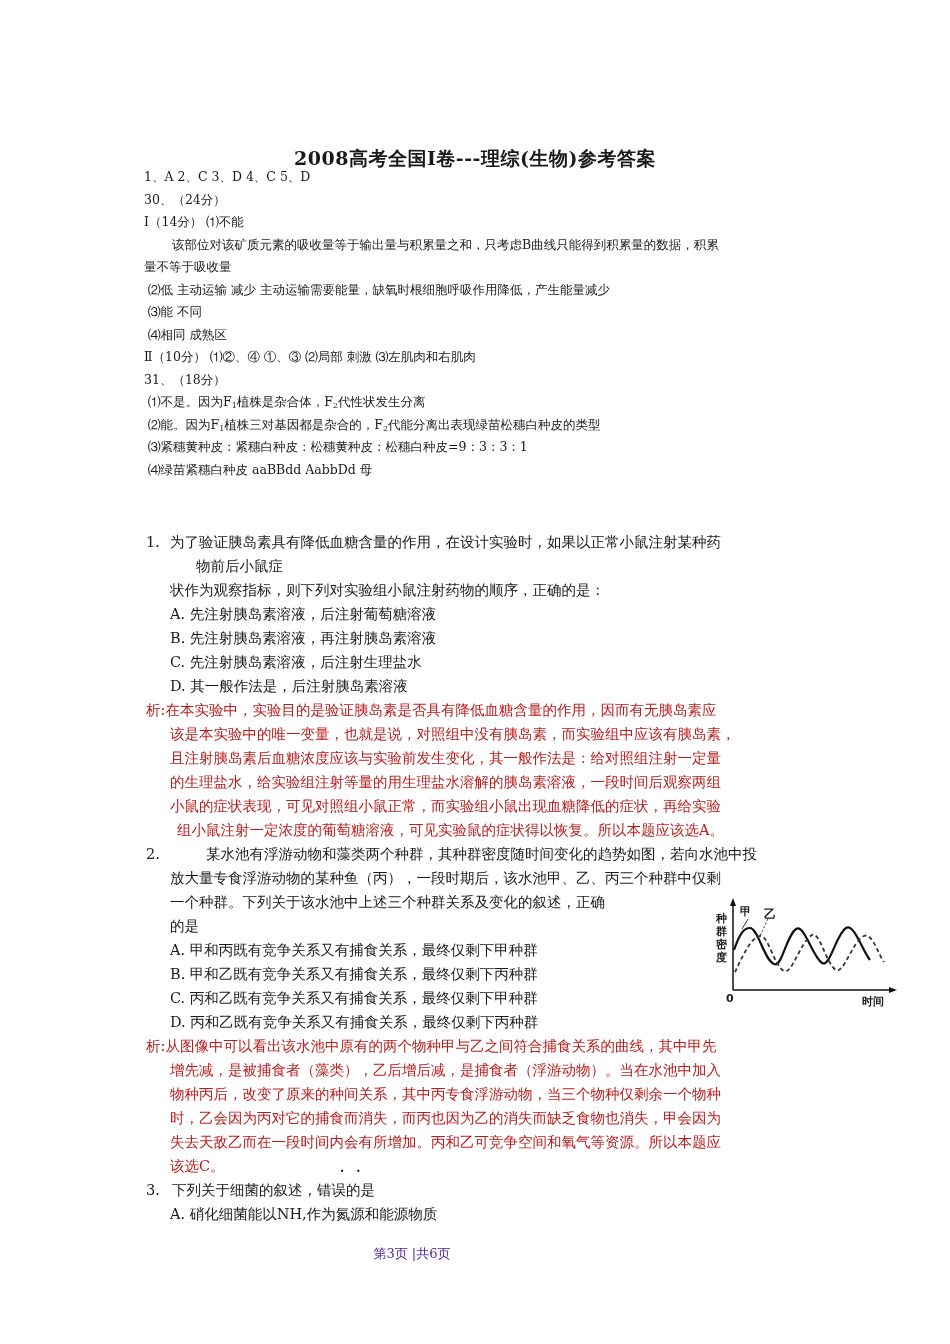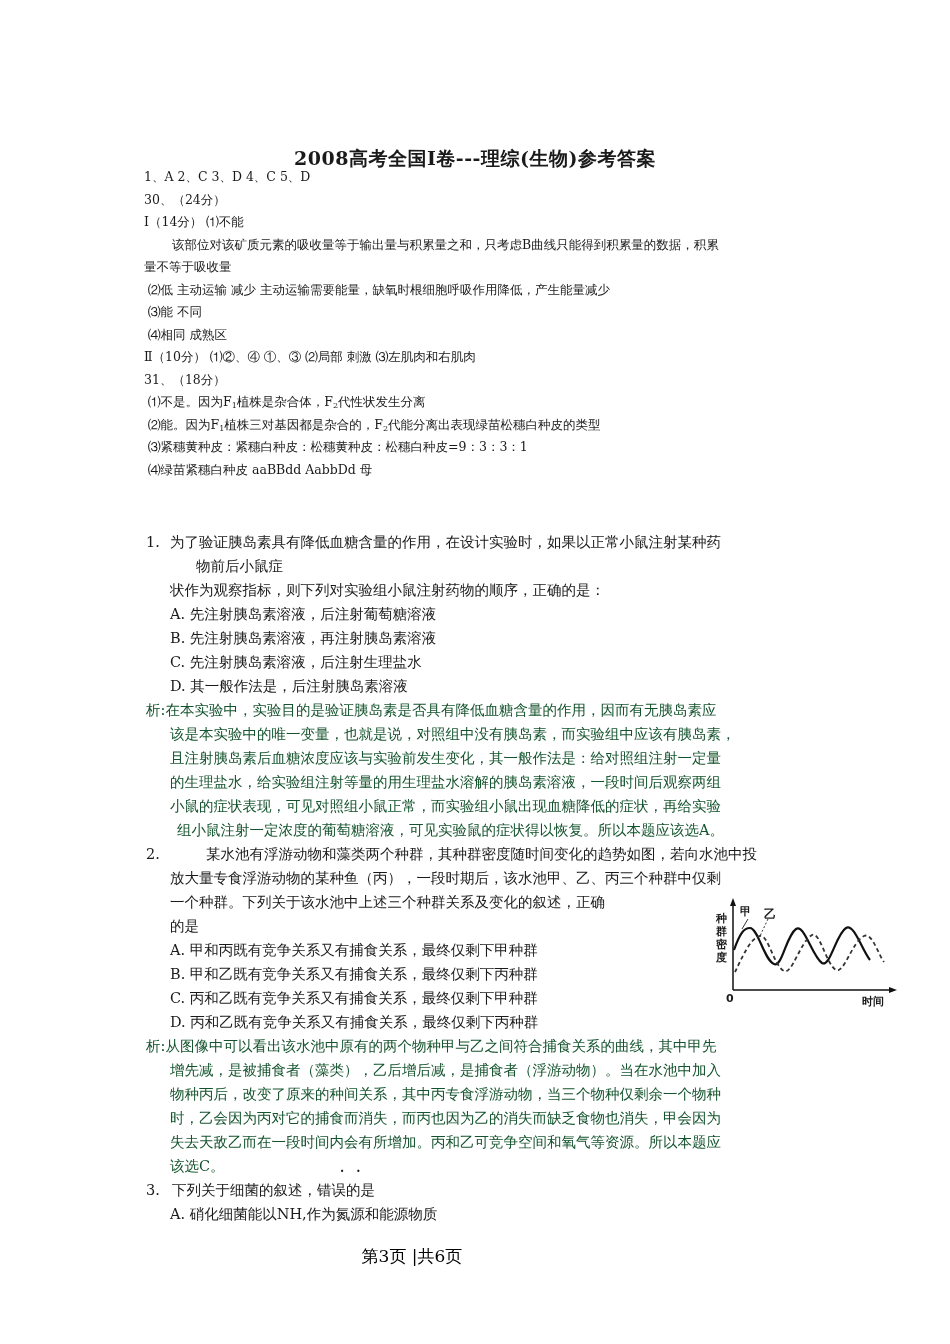--- a/index.html
+++ b/index.html
@@ -2,22 +2,22 @@
 <html><head>
 <meta charset="utf-8">
 <style>
   html, body { margin:0; padding:0; background:#ffffff; }
   body { width:950px; height:1344px; position:relative; overflow:hidden;
          font-family:"DejaVu Serif", "Liberation Serif", serif; color:#1a1a1a; }
   .abs { position:absolute; white-space:nowrap; }
   .title { left:0; width:950px; top:146px; text-align:center; font-size:19px; font-weight:bold; letter-spacing:0.5px; }
   .ans { font-size:12.5px; line-height:22.6px; }
   .q { font-size:14.5px; line-height:24px; }
-  .blue { color:#14532d; }
-  .footer { top:1245px; left:0; width:824px; text-align:center; font-size:17px; color:#000000; }
+  .blue { color:#b91c1c; }
+  .footer { top:1245px; left:0; width:824px; text-align:center; font-size:13px; color:#4c1d95; }
   sub { font-size:8px; vertical-align:-2px; }
   .chart { position:absolute; left:712px; top:898px; width:185px; height:112px; }
 </style>
 </head>
 <body>
 
 <div>
 
   <div class="abs title">2008高考全国Ⅰ卷---理综(生物)参考答案</div>
 

